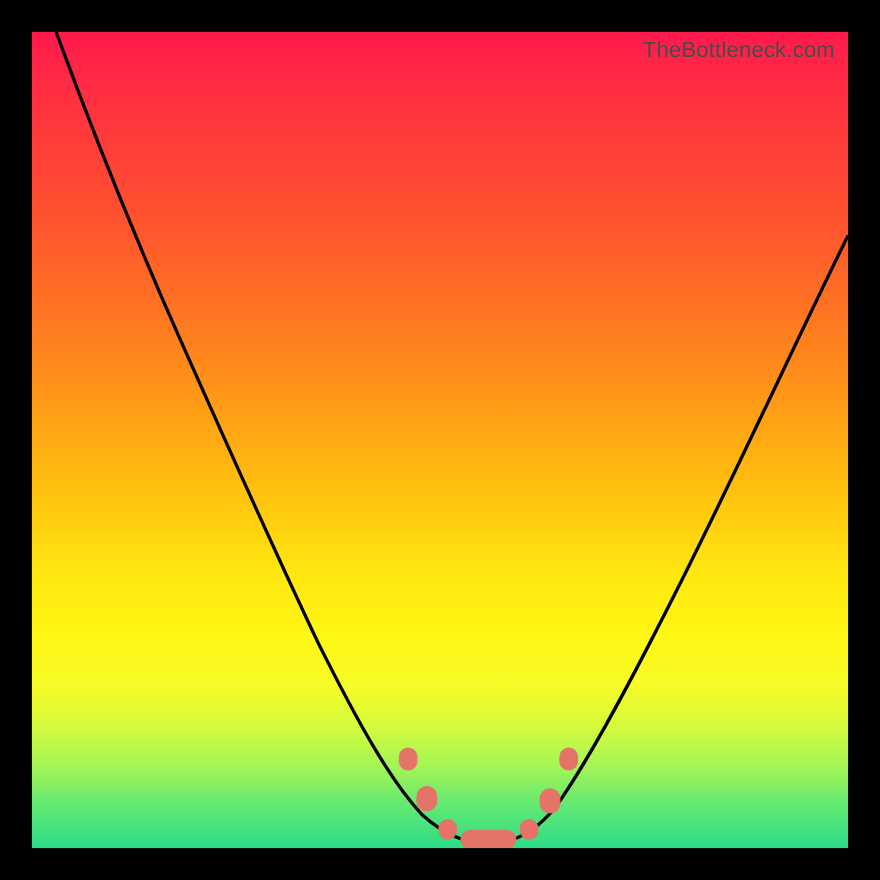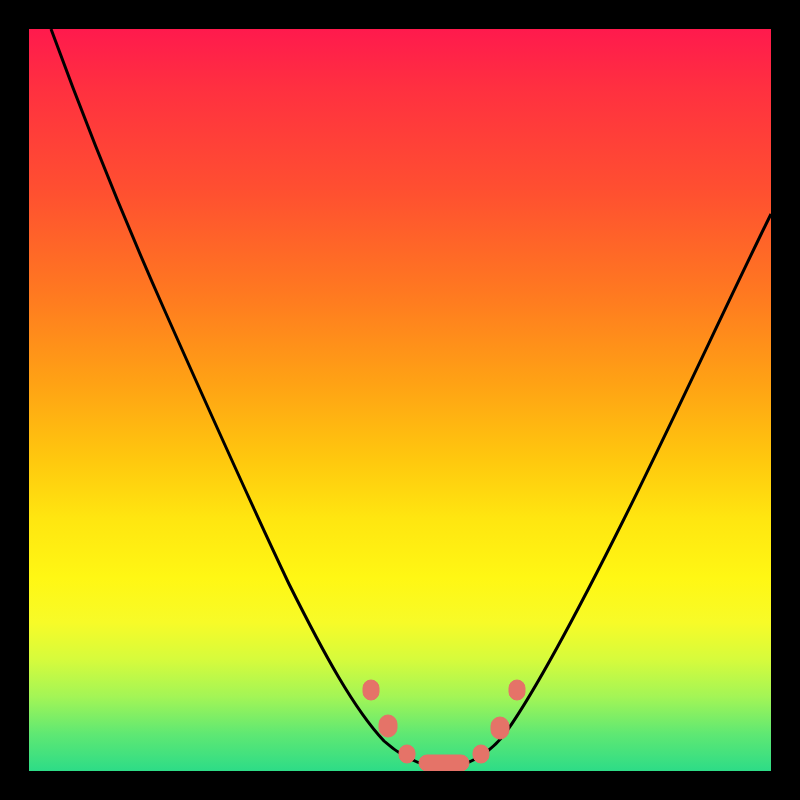--- a/index.html
+++ b/index.html
@@ -52,20 +52,21 @@
     position: absolute;
     inset: 0;
   }
 </style>
 </head>
 <body>
 
 <div class="frame">
   <div class="plot-area">
 
+    <div class="watermark">TheBottleneck.com</div>
 
     <svg class="curve" viewBox="0 0 742 742" preserveAspectRatio="none">
       <path fill="none" stroke="#000" stroke-width="3" d="
             M 22 0
             C 55 90, 95 190, 135 280
             C 175 370, 215 460, 260 555
             C 295 625, 325 680, 355 712
             C 375 730, 395 738, 415 738
             C 435 738, 455 730, 475 706
             C 505 665, 545 590, 595 490

